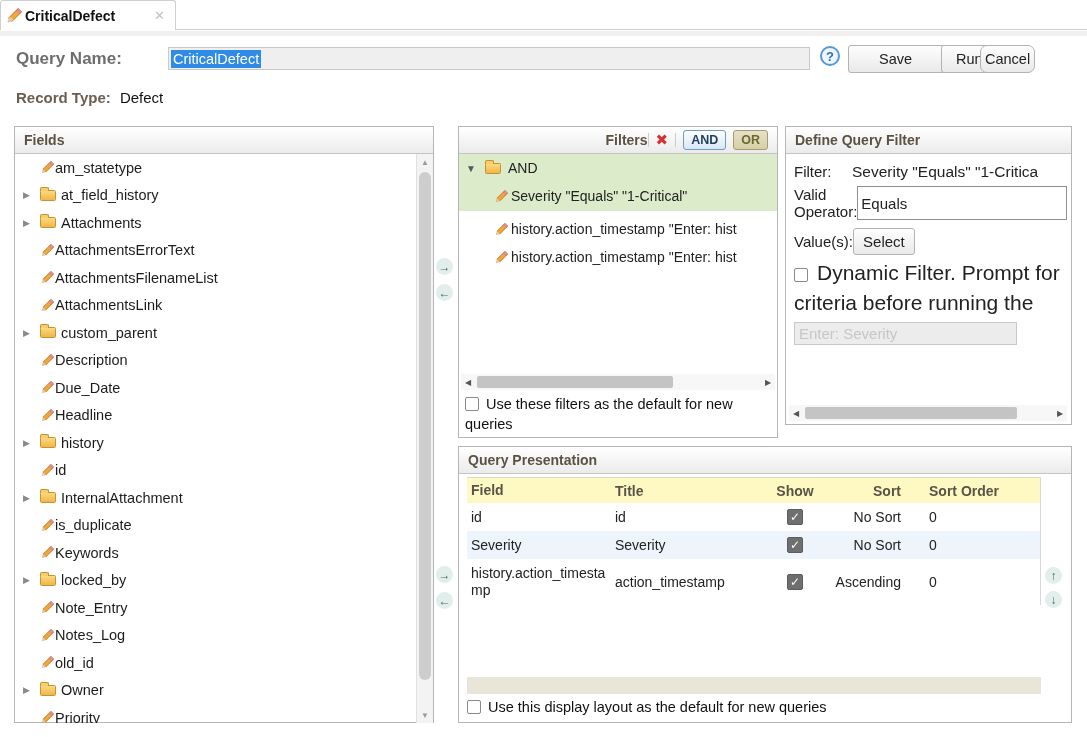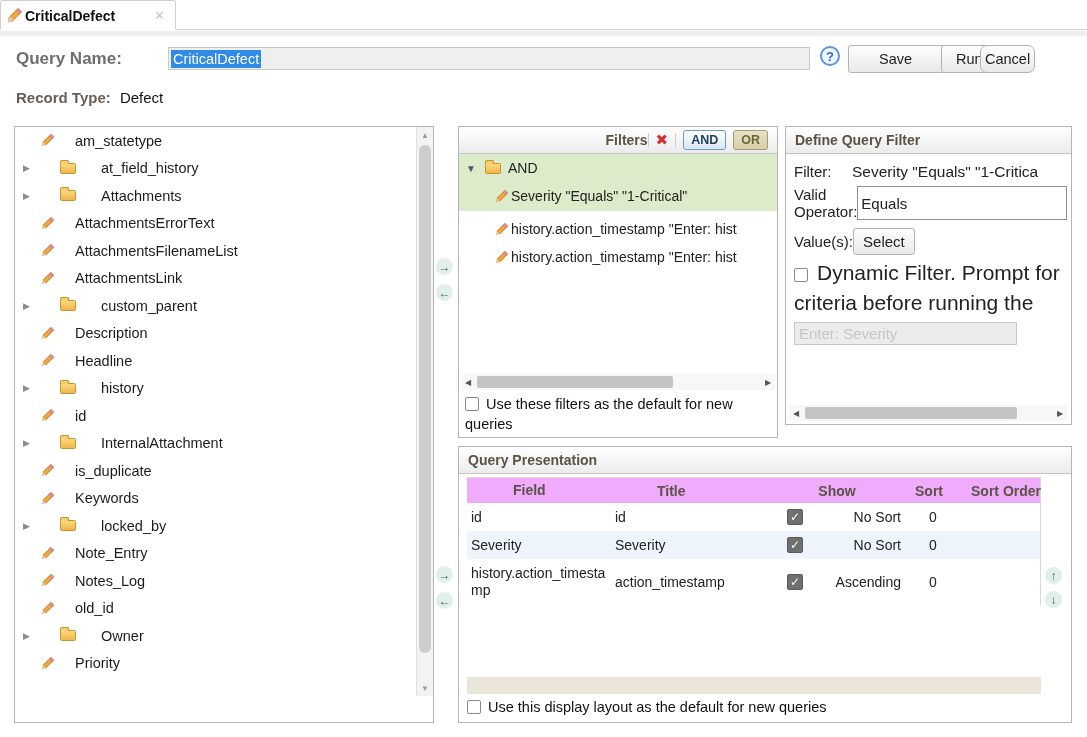--- a/index.html
+++ b/index.html
@@ -48,21 +48,21 @@
   .vscroll { position:absolute; top:0; right:0; width:17px; height:100%; background:#f3f3f3; border-left:1px solid #e0e0e0; }
   .vscroll .arr { position:absolute; left:0; width:16px; height:16px; color:#9a9a9a; font-size:8px; display:flex; align-items:center; justify-content:center; cursor:pointer; }
   .vscroll .thumb { position:absolute; left:2px; width:12px; background:#cdcdcd; border-radius:6px; cursor:pointer; }
   .hscroll { position:relative; height:16px; background:#f7f7f7; }
   .hscroll .arr { position:absolute; top:0; width:14px; height:16px; color:#555; font-size:8px; display:flex; align-items:center; justify-content:center; cursor:pointer; }
   .hscroll .thumb { position:absolute; top:2px; height:12px; background:#c4c4c4; border-radius:2px; cursor:pointer; }
 
   
   #fields-panel { left:14px; top:126px; width:420px; height:597px; }
   .fields-body { position:relative; height:569px; overflow:hidden; }
-  .tree-row { height:27.5px; display:flex; align-items:center; gap:25px; padding-left:30px; font-size:14.5px; color:#1c1c1c; white-space:nowrap; cursor:pointer; }
+  .tree-row { height:27.5px; display:flex; align-items:center; gap:5px; padding-left:30px; font-size:14.5px; color:#1c1c1c; white-space:nowrap; cursor:pointer; }
   .tree-row.is-folder { padding-left:8px; }
 
   
   .xfer { position:absolute; display:flex; flex-direction:column; gap:9px; }
   #xfer-filters { left:436px; top:258px; }
   #xfer-presentation { left:436px; top:566px; }
 
   
   #filters-panel { left:458px; top:126px; width:320px; height:312px; }
   #filters-panel .panel-hd { justify-content:flex-end; }
@@ -90,21 +90,21 @@
   .select-btn { width:62px; height:27px; font-size:15px; }
   .dyn-row { position:absolute; left:8px; top:104px; width:268px; font-size:21px; line-height:1.45; }
   .dyn-row .cb { margin-right:9px; }
   .dis-input { position:absolute; left:8px; top:168px; width:223px; height:23px; background:#ececec; border:1px solid #c9c9c9; color:#c6c6c6; font-size:15px; display:flex; align-items:center; padding-left:4px; overflow:hidden; white-space:nowrap; }
   .def-hscroll { position:absolute; left:3px; bottom:4px; width:278px; }
 
   
   #presentation-panel { left:458px; top:446px; width:614px; height:277px; }
   .qp-table { position:absolute; left:8px; top:30px; width:574px; border-right:1px solid #d8d8d8; }
   .qp-row { display:grid; grid-template-columns:148px 150px 60px 76px 140px; align-items:center; font-size:14px; }
-  .qp-head { background:#f0abfc; border-top:1px solid #dcd9cb; height:26px; font-weight:bold; color:#5a5347;padding-left:42px; }
+  .qp-head { background:#fef9c3; border-top:1px solid #dcd9cb; height:26px; font-weight:bold; color:#5a5347; }
   .qp-c1 { padding-left:4px; line-height:1.2; word-break:break-all; }
   .qp-c3 { display:flex; justify-content:center; }
   .qp-c4 { text-align:right; }
   .qp-c5 { padding-left:28px; }
   .qp-r { height:28px; background:#fff; }
   .qp-r.alt { background:#eef4fb; }
   .qp-r.tall { height:46px; }
   .qp-strip { position:absolute; left:8px; top:230px; width:574px; height:17px; background:#e9e6d9; }
   .qp-foot { position:absolute; left:8px; top:252px; font-size:14.5px; color:#111; }
   .qp-foot .cb { margin-right:7px; }
@@ -134,20 +134,21 @@
     <div class="btn save-caret">▼</div>
   </div>
   <div class="btn run-btn">Run</div>
   <div class="btn cancel-btn">Cancel</div>
   <div class="rt-row">
     <span class="rt-label">Record Type:</span>
     <span class="rt-value">Defect</span>
   </div>
 
   <div class="panel" id="fields-panel">
+    <div class="panel-hd">Fields</div>
     <div class="fields-body">
       <div class="tree-row">
           <span class="pencil"></span>
           <span>am_statetype</span>
         </div>
       <div class="tree-row is-folder">
           <span class="twisty">▶</span>
           <span class="folder"></span>
           <span>at_field_history</span>
         </div>
@@ -169,20 +170,24 @@
           <span>AttachmentsLink</span>
         </div>
       <div class="tree-row is-folder">
           <span class="twisty">▶</span>
           <span class="folder"></span>
           <span>custom_parent</span>
         </div>
       <div class="tree-row">
           <span class="pencil"></span>
           <span>Description</span>
+        </div>
+      <div class="tree-row">
+          <span class="pencil"></span>
+          <span>Due_Date</span>
         </div>
       <div class="tree-row">
           <span class="pencil"></span>
           <span>Headline</span>
         </div>
       <div class="tree-row is-folder">
           <span class="twisty">▶</span>
           <span class="folder"></span>
           <span>history</span>
         </div>

